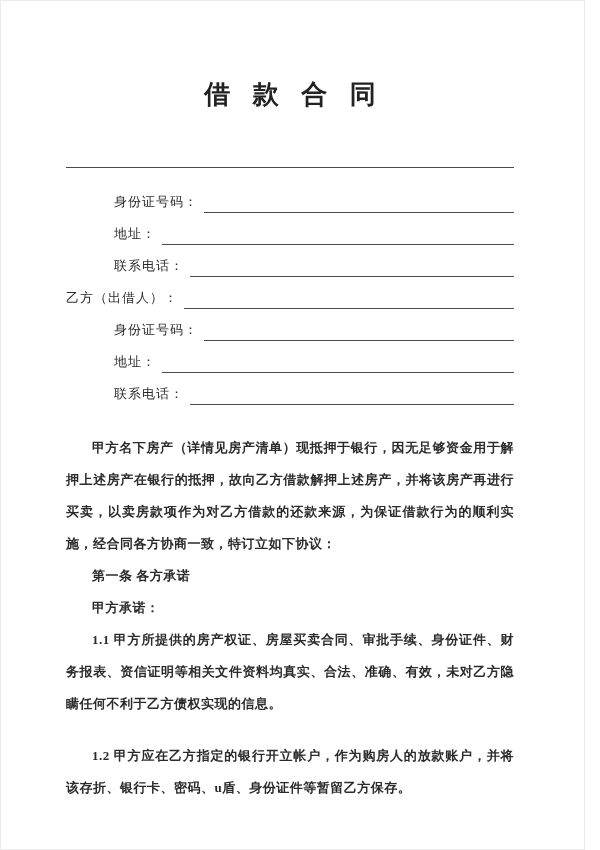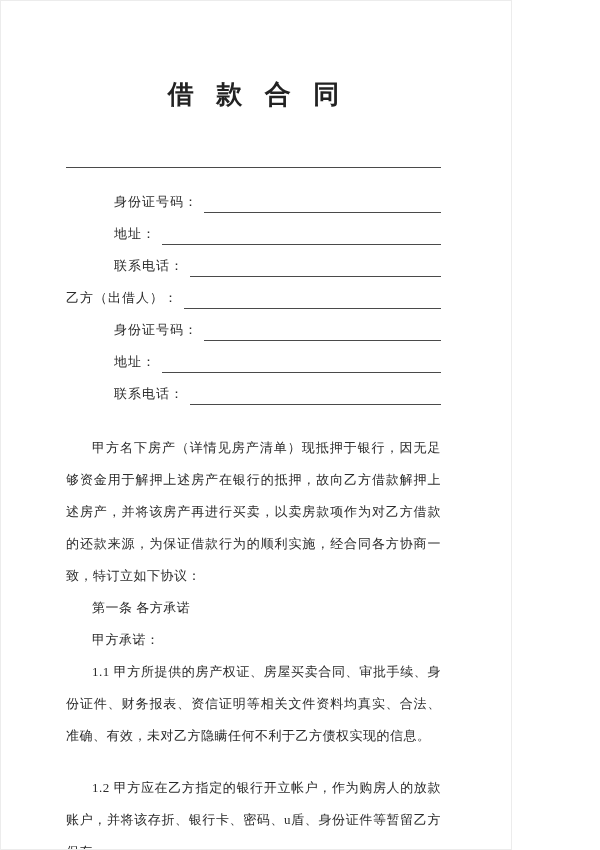--- a/index.html
+++ b/index.html
@@ -2,21 +2,21 @@
 <html><head>
 <meta charset="utf-8">
 <style>
   html, body {
     margin: 0;
     padding: 0;
     background: #ffffff;
   }
   .page {
     position: relative;
-    width: 512px;
+    width: 585px;
     height: 850px;
     box-sizing: border-box;
     background: #ffffff;
     border: 1px solid #ececec;
     padding: 76px 70px 0 65px;
     font-family: "Liberation Serif", "DejaVu Serif", serif;
     color: #2b2b2b;
     overflow: hidden;
   }
   .title {
@@ -60,20 +60,21 @@
   .body-text {
     margin-top: 27px;
     font-size: 13px;
     line-height: 32px;
     text-align: justify;
     letter-spacing: 0.5px;
   }
   .body-text p {
     margin: 0;
     text-indent: 2em;
+    font-weight: bold;
   }
   .body-text p.extra-gap {
     margin-top: 20px;
   }
   .footer {
     position: absolute;
     left: 0;
     right: 0;
     bottom: 42px;
     text-align: center;

